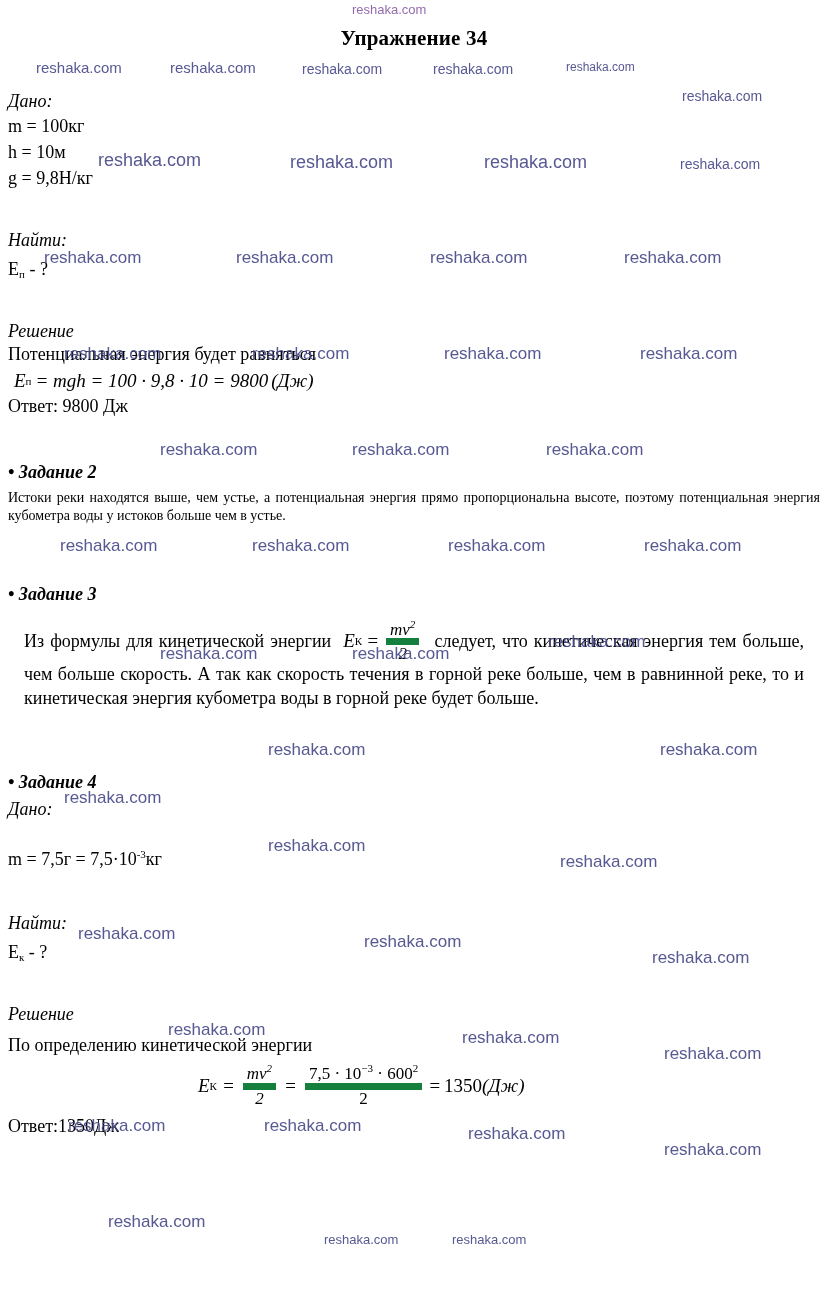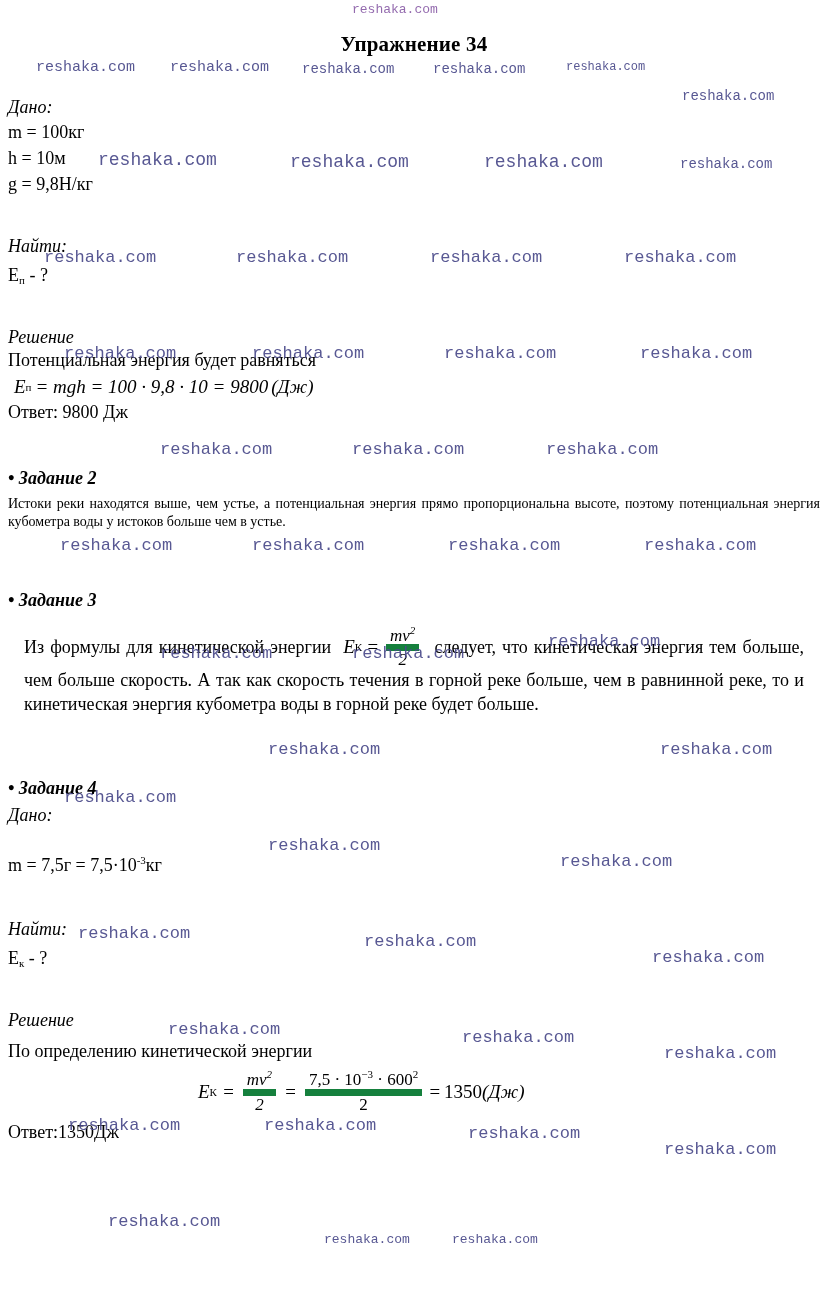--- a/index.html
+++ b/index.html
@@ -16,21 +16,21 @@
     overflow: hidden;
   }
   .page {
     position: relative;
     width: 825px;
     height: 1289px;
   }
   .content {
     position: absolute;
     left: 8px;
-    top: 14px;
+    top: 8px;
     width: 812px;
   }
   .doc-title {
     text-align: center;
     font-size: 21px;
     font-weight: bold;
     margin: 18px 0 0 0;
     letter-spacing: 0.2px;
   }
   .task-heading {
@@ -97,21 +97,21 @@
   .upright { font-style: normal; }
   .mathline {
     margin: 4px 0 2px 0;
   }
   .eq1 { margin-left: 6px; }
   .eq4 { margin-left: 190px; }
   
   .wm {
     position: absolute;
     color: #4a4a8a;
-    font-family: Liberation Mono, monospace;
+    font-family: Liberation Sans, sans-serif;
     font-size: 17px;
     white-space: nowrap;
     opacity: 0.92;
     pointer-events: none;
   }
 </style>
 </head>
 <body>
 
 <div class="page">

